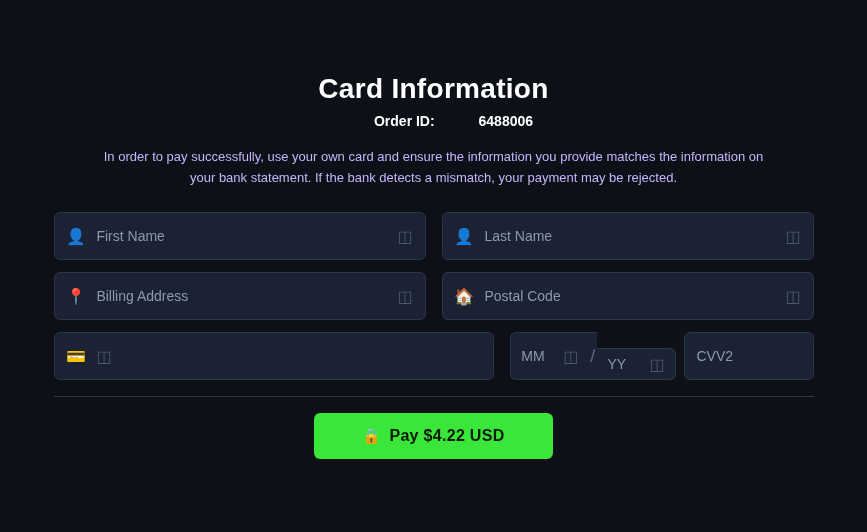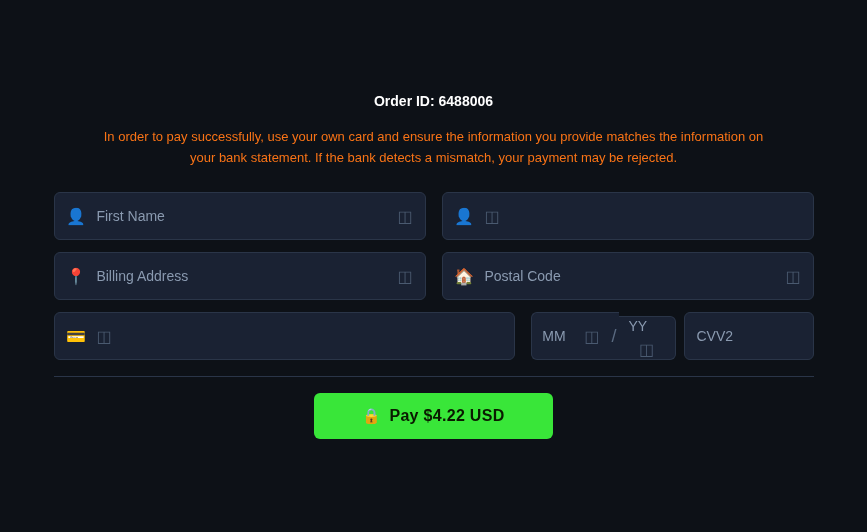--- a/index.html
+++ b/index.html
@@ -39,24 +39,25 @@
     .order-id {
       color: #a0aab8;
       font-size: 14px;
       text-align: center;
       margin-bottom: 18px;
     }
 
     .order-id span {
       color: #ffffff;
       font-weight: 700;
+      margin-left: 40px;
     }
 
     .notice {
-      color: #f97316;
+      color: #c4b5fd;
       font-size: 13px;
       text-align: center;
       line-height: 1.6;
       margin-bottom: 24px;
       max-width: 680px;
     }
 
     .form-section {
       width: 100%;
       display: flex;
@@ -156,60 +157,61 @@
       border-right: none;
     }
 
     .yy-group {
       display: flex;
       align-items: center;
       background-color: #1a2233;
       border: 1px solid #2a3548;
       border-radius: 0 6px 6px 0;
       padding: 0 10px;
-      height: 44px;
+      height: 32px;
       gap: 6px;
       border-left: none;
-      flex-direction: column;
     }
 
     .slash-sep {
       color: #5a6a80;
       font-size: 18px;
       background-color: #1a2233;
       border-top: 1px solid #2a3548;
       border-bottom: 1px solid #2a3548;
       height: 48px;
       display: flex;
       align-items: center;
       padding: 0 2px;
     }
   </style>
 </head>
 <body>
 
 <div class="container">
+  <h1 class="title">Card Information</h1>
 
   <div class="order-id">
     <span>Order ID: </span>
     <span style="font-weight: 700; color: rgb(255, 255, 255);">6488006</span>
   </div>
 
   <p class="notice">In order to pay successfully, use your own card and ensure the information you provide matches the information on your bank statement. If the bank detects a mismatch, your payment may be rejected.</p>
 
   <div class="form-section">
 
     <div class="form-row">
       <div class="input-group">
         <span class="input-icon">👤</span>
         <input class="input-field" type="text" placeholder="First Name" style="">
         <span class="input-indicator">◫</span>
       </div>
       <div class="input-group">
         <span class="input-icon">👤</span>
+        <input class="input-field" type="text" placeholder="Last Name" style="">
         <span class="input-indicator">◫</span>
       </div>
     </div>
 
     <div class="form-row">
       <div class="input-group">
         <span class="input-icon">📍</span>
         <input class="input-field" type="text" placeholder="Billing Address" style="">
         <span class="input-indicator">◫</span>
       </div>

